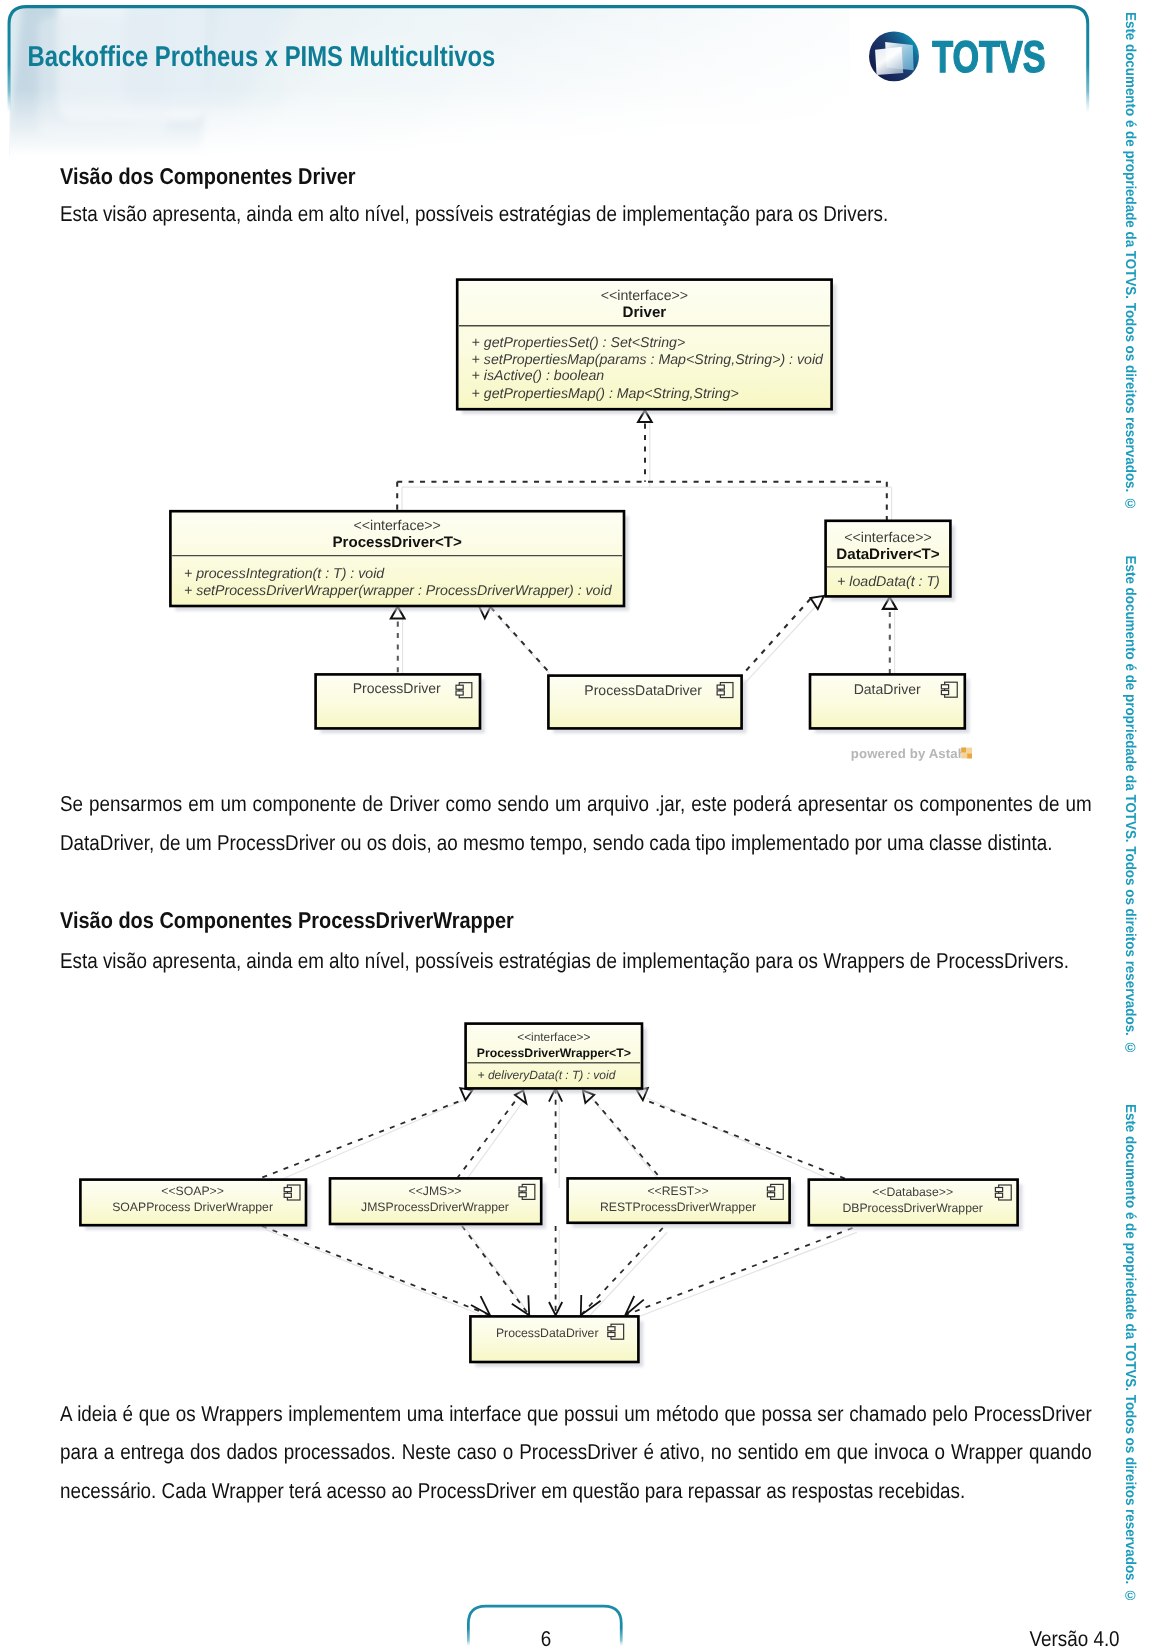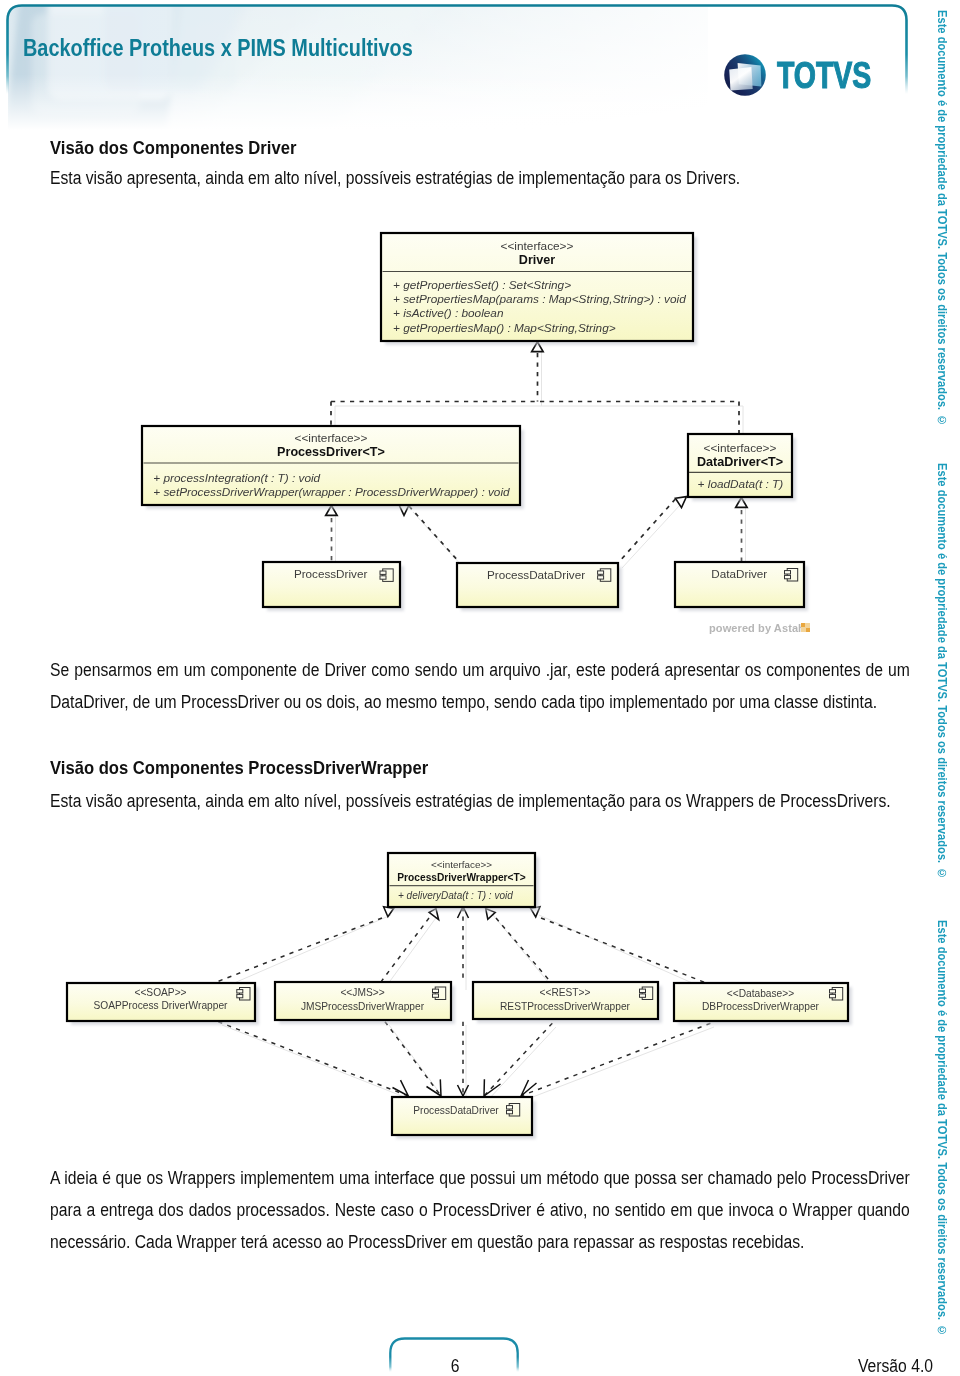--- a/index.html
+++ b/index.html
@@ -7,21 +7,21 @@
   body{width:960px;height:1376px;background:#ffffff;
        font-family:"Liberation Sans",sans-serif;position:relative;overflow:hidden;}
   .page{position:absolute;left:0;top:0;width:960px;height:1376px;}
 
   
   #header-frame{position:absolute;left:6px;top:4px;width:902px;height:90px;}
   #header-swoosh{position:absolute;left:8px;top:6px;width:897px;height:124px;overflow:hidden;border-radius:14px 14px 0 0;}
   #page-title{position:absolute;left:23px;top:34px;font-size:24px;font-weight:bold;
       color:#0f7d96;letter-spacing:0px;white-space:nowrap;
       transform:scaleX(0.828);transform-origin:left top;}
-  #totvs-logo{position:absolute;left:723px;top:49px;width:160px;height:56px;}
+  #totvs-logo{position:absolute;left:723px;top:21px;width:160px;height:56px;}
 
   
   .side-copy{position:absolute;left:935px;color:#1c9cbc;font-size:12px;
       font-weight:bold;letter-spacing:0px;white-space:nowrap;
       writing-mode:vertical-rl;transform:scaleY(0.93);transform-origin:left top;}
 
   
   .h3{position:absolute;left:50px;font-size:19px;font-weight:bold;color:#111;white-space:nowrap;
       transform:scaleX(0.875);transform-origin:left center;}
   .p{position:absolute;left:50px;font-size:18px;color:#111;line-height:32px;text-align:justify;

